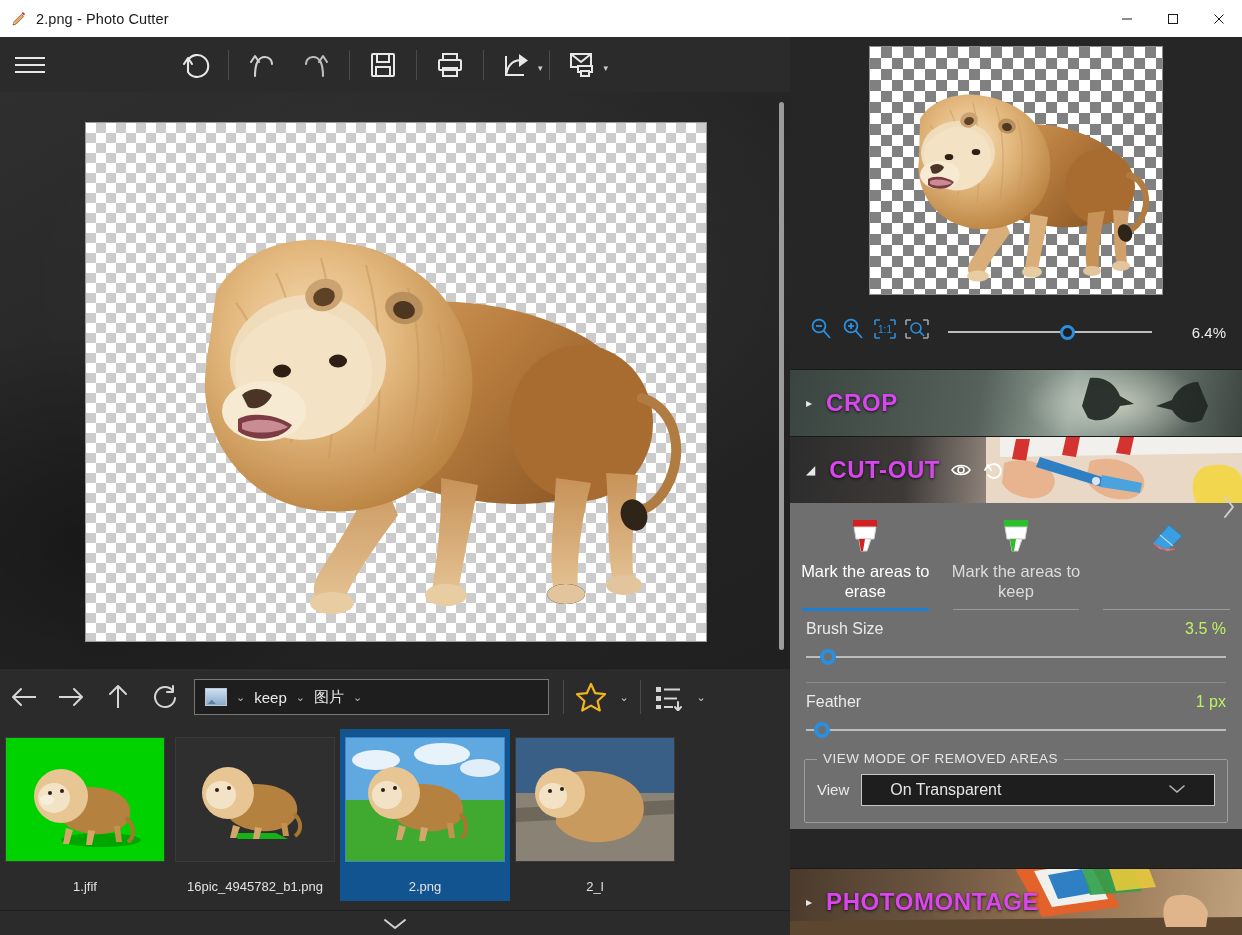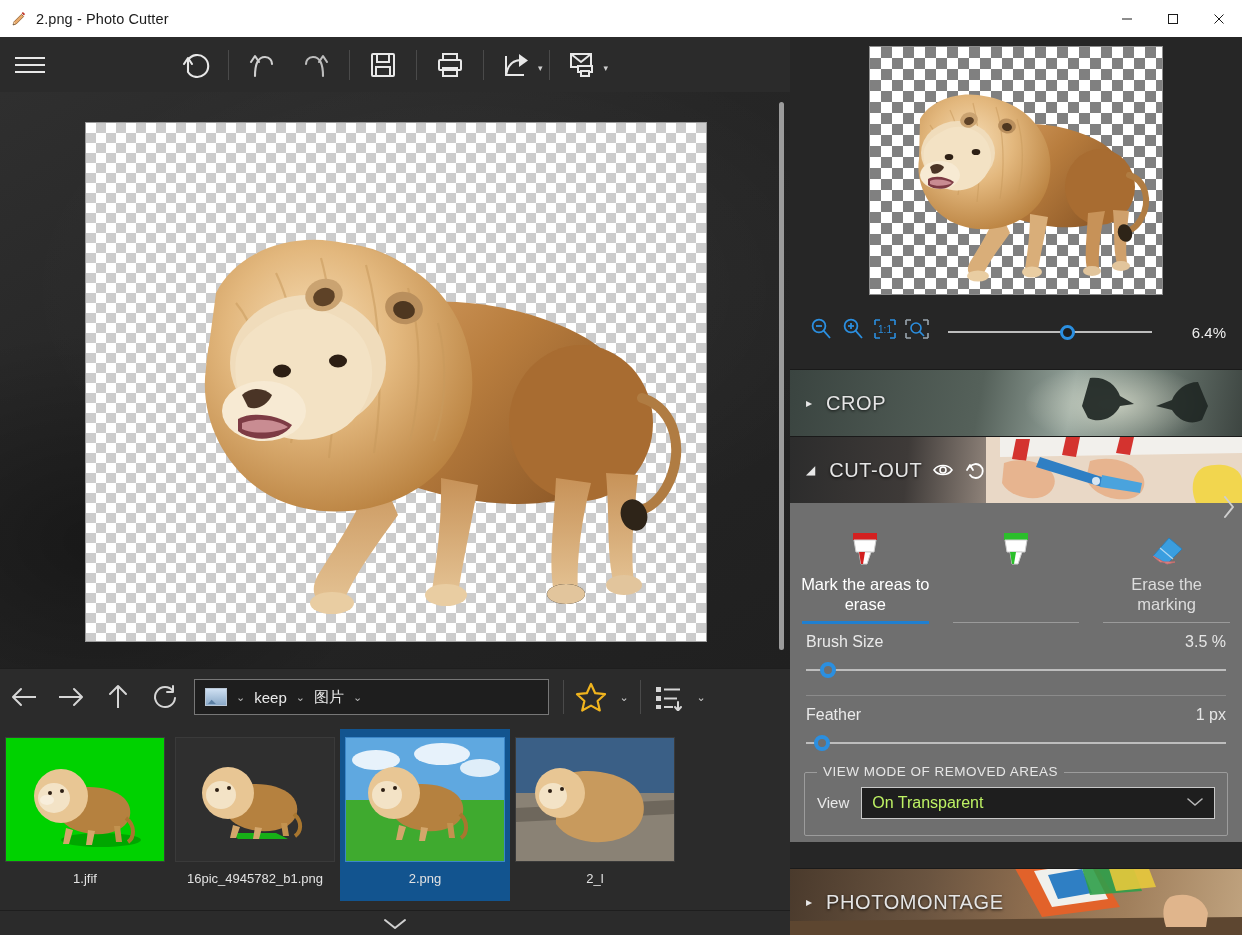--- a/index.html
+++ b/index.html
@@ -111,21 +111,21 @@
     width: 170px; height: 172px; margin-top: 5px; flex: 0 0 auto;
     display: flex; flex-direction: column; align-items: center; cursor: pointer;
   }
   .thumb.selected { background: #12548f; }
   .thumb-img {
     width: 158px; height: 123px; margin-top: 8px;
     border: 1px solid #3a3a3a; overflow: hidden; position: relative; background: #2b2b2b;
   }
   .thumb.selected .thumb-img { border-color: #3b86c8; }
   .thumb-label {
-    margin-top: 9px; font-size: 13px; color: #e2e2e2;
+    margin-top: 17px; font-size: 13px; color: #e2e2e2;
     max-width: 166px; overflow: hidden; white-space: nowrap; text-overflow: ellipsis;
   }
   .thumbs-expand {
     position: absolute; left: 0; top: 910px; width: 790px; height: 25px;
     background: #2b2b2b; border-top: 1px solid #1e1e1e;
     display: flex; align-items: center; justify-content: center; cursor: pointer; color: #d0d0d0;
   }
 
   
   .rpanel {
@@ -162,66 +162,66 @@
     display: flex; align-items: center; justify-content: center; color: #cfcfcf; cursor: pointer;
   }
 
   .section-hdr {
     position: relative; width: 452px; height: 66px; overflow: hidden; cursor: pointer;
     display: flex; align-items: center; border-top: 1px solid #1a1a1a;
   }
   .section-hdr .hdr-bg { position: absolute; inset: 0; }
   .sec-tri { position: relative; margin-left: 16px; color: #e8e8e8; font-size: 12px; z-index: 2; }
   .sec-title {
-    position: relative; z-index: 2; margin-left: 14px; color: #e5e5e5; font-size: 20px;
-    letter-spacing: .6px; text-shadow: 0 1px 3px rgba(0,0,0,.8);
+    position: relative; z-index: 2; margin-left: 14px; color: #d946ef; font-size: 24px;
+    letter-spacing: .6px; text-shadow: 0 1px 3px rgba(0,0,0,.8); font-weight: bold;
   }
   .sec-ico { position: relative; z-index: 2; margin-left: 10px; color: #fff; display: flex; align-items: center; }
 
   .cutout-body { width: 452px; background: #6f6f6f; padding-bottom: 6px; }
-  .tool-row { display: flex; width: 452px; padding-top: 25px; }
+  .tool-row { display: flex; width: 452px; padding-top: 12px; }
   .tool {
     flex: 1; display: flex; flex-direction: column; align-items: center; cursor: pointer;
     position: relative; padding-bottom: 8px;
   }
   .tool-ico { height: 40px; display: flex; align-items: flex-end; justify-content: center; }
   .tool-lbl {
     margin-top: 7px; font-size: 16.5px; color: #dcdcdc; text-align: center; line-height: 1.2;
     width: 132px;
   }
   .tool.active .tool-lbl { color: #ffffff; }
   .tool-underline { position: absolute; left: 12px; right: 12px; bottom: 0; height: 1px; background: #9a9a9a; }
   .tool.active .tool-underline { height: 3px; background: #1f7fd0; bottom: -1px; }
 
   .slider-block { padding: 10px 16px 4px 16px; }
   .slider-top { display: flex; justify-content: space-between; align-items: flex-start; }
   .slider-name { font-size: 16px; color: #eaeaea; }
-  .slider-val { font-size: 16px; color: #e5e5e5; }
+  .slider-val { font-size: 16px; color: #bef264; }
   .srow { position: relative; height: 22px; margin-top: 8px; }
   .strack { position: absolute; left: 0; right: 0; top: 10px; height: 2px; background: #bdbdbd; }
   .sknob {
     position: absolute; top: 3px; width: 16px; height: 16px; border-radius: 50%;
     background: #6f6f6f; border: 4px solid #2b8fe0; box-sizing: border-box;
   }
   .sdivider { height: 1px; background: #8b8b8b; margin: 10px 16px 0 16px; }
 
   .viewmode {
     margin: 14px 14px 0 14px; border: 1px solid #9c9c9c; border-radius: 2px;
     padding: 14px 12px 16px 12px; position: relative;
   }
   .viewmode-legend {
     position: absolute; top: -9px; left: 12px; background: #6f6f6f; padding: 0 6px;
     font-size: 13.5px; color: #e6e6e6; letter-spacing: .5px;
   }
   .vm-row { display: flex; align-items: center; gap: 12px; }
   .vm-label { font-size: 15px; color: #e9e9e9; }
   .vm-select {
     flex: 1; height: 32px; background: #1e1e1e; border: 1px solid #c8c8c8;
-    display: flex; align-items: center; padding: 0 10px; box-sizing: border-box;
-    color: #bef264; font-size: 16px; cursor: pointer;
+    display: flex; align-items: center; padding: 0 28px; box-sizing: border-box;
+    color: #e5e5e5; font-size: 16px; cursor: pointer;
   }
   .vm-caret { margin-left: auto; color: #b7b7b7; font-size: 12px; }
 
   .panel-arrow {
     position: absolute; right: 2px; top: 440px; width: 22px; height: 60px;
     display: flex; align-items: center; justify-content: center; color: #cfcfcf; cursor: pointer;
   }
   .watermark {
     position: absolute; z-index: 5; right: 14px; bottom: 14px;
     font-size: 20px; color: #fff; font-weight: bold;
@@ -735,31 +735,31 @@
         </div>
         <div class="tool">
           <div class="tool-ico">
             <svg width="44" height="38" viewBox="0 0 44 38">
               <rect x="10" y="3" width="24" height="7" fill="#2bbf2b"></rect>
               <path d="M11 10 L33 10 L31 22 L13 22 Z" fill="#ffffff" stroke="#cfcfcf" stroke-width="1"></path>
               <path d="M16 22 L28 22 L24 34 L18 34 Z" fill="#ffffff" stroke="#cfcfcf" stroke-width="1"></path>
               <path d="M16 22 L22 22 L20 34 L18 34 Z" fill="#2bbf2b"></path>
             </svg>
           </div>
+          <div class="tool-lbl">Mark the areas to keep</div>
           <div class="tool-underline"></div>
         </div>
         <div class="tool">
           <div class="tool-ico">
             <svg width="44" height="38" viewBox="0 0 44 38">
               <path d="M8 26 L24 8 L37 19 L22 34 Z" fill="#3a9ee0" stroke="#2c7fb8" stroke-width="1"></path>
               <path d="M8 26 L15 32 L30 32 L22 34 Z" fill="#e98f8f" stroke="#c86e6e" stroke-width="1"></path>
               <path d="M15 18 L28 29" stroke="#ffffff" stroke-width="1.2" opacity=".6"></path>
             </svg>
           </div>
-          <div class="tool-lbl">Erase the marking</div>
           <div class="tool-underline"></div>
         </div>
       </div>
 
       <div class="slider-block">
         <div class="slider-top">
           <span class="slider-name">Brush Size</span>
           <span class="slider-val">3.5 %</span>
         </div>
         <div class="srow">

